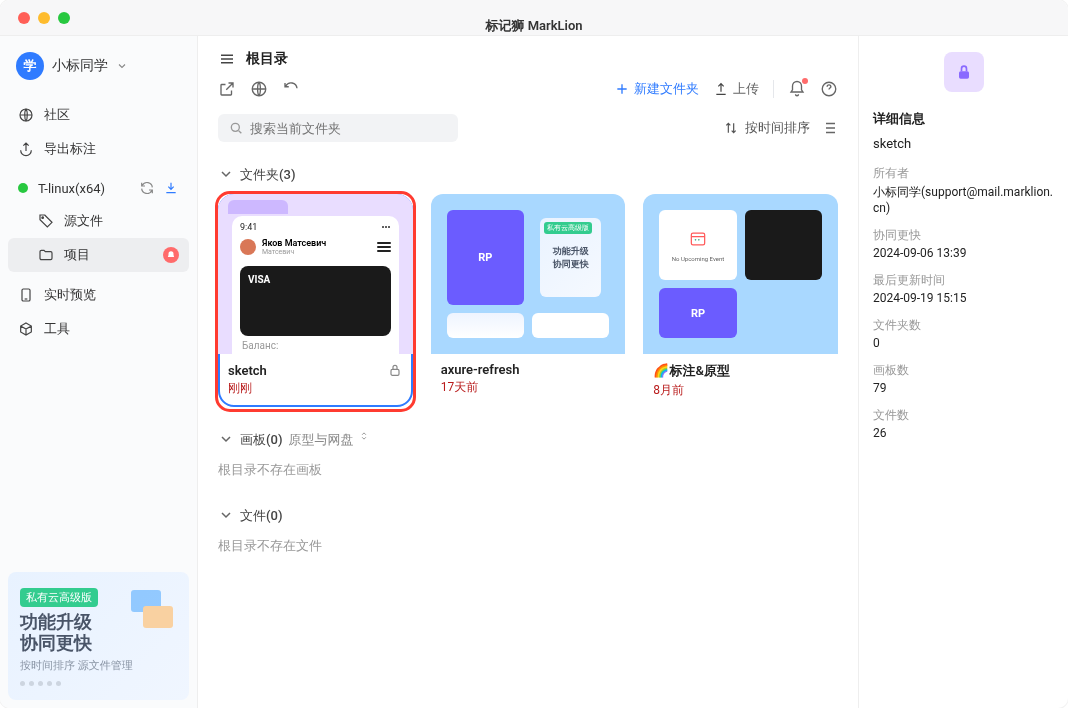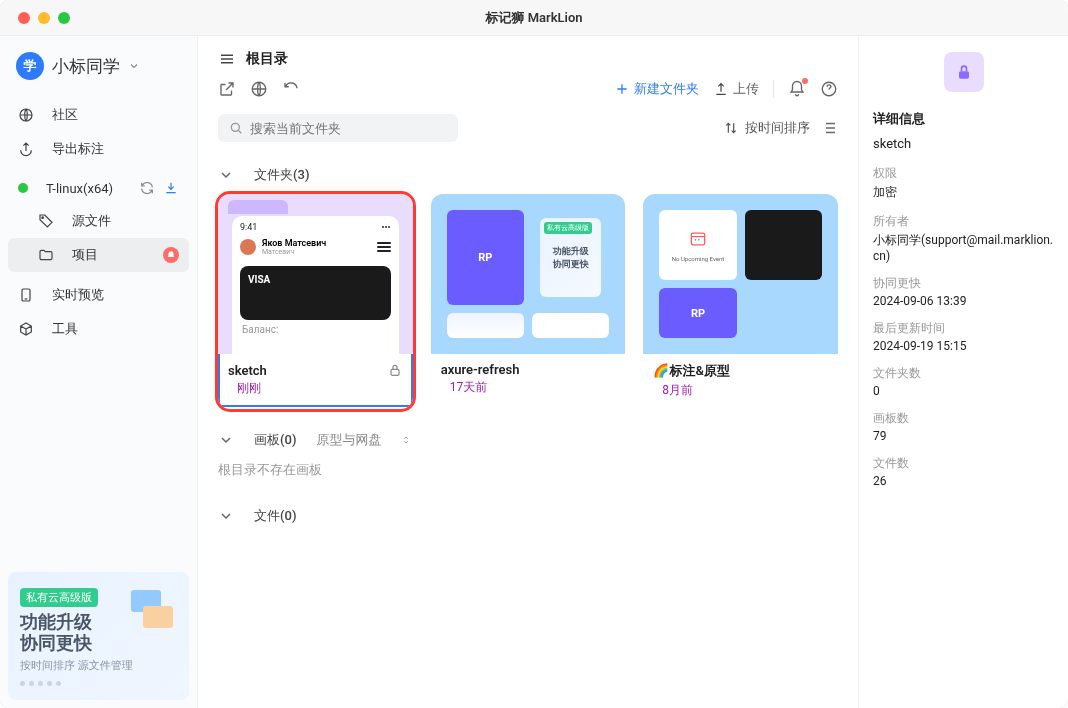--- a/index.html
+++ b/index.html
@@ -1,31 +1,31 @@
 <!DOCTYPE html>
 <html><head>
 <meta charset="utf-8">
 <style>
 *{margin:0;padding:0;box-sizing:border-box;font-family:-apple-system,BlinkMacSystemFont,"Segoe UI",Roboto,"Helvetica Neue",Arial,"PingFang SC","Microsoft YaHei",sans-serif}
 body{background:#fff;width:1068px;height:708px;overflow:hidden;border-radius:10px;box-shadow:0 0 0 1px rgba(0,0,0,.05)}
-.titlebar{height:36px;display:flex;align-items:center;position:relative;border-bottom:1px solid #eee;background:#f7f7f8}
+.titlebar{height:36px;display:flex;align-items:flex-end;position:relative;border-bottom:1px solid #eee;background:#f7f7f8}
 .traffic{display:flex;gap:8px;position:absolute;left:18px;top:12px}
 .dot{width:12px;height:12px;border-radius:50%}
 .dot.red{background:#ff5f57}
 .dot.yel{background:#febc2e}
 .dot.grn{background:#28c840}
 .title{margin:0 auto;font-size:13px;font-weight:600;color:#333}
 .app{display:flex;height:calc(100% - 36px)}
 .sidebar{width:198px;border-right:1px solid #eee;display:flex;flex-direction:column;background:#fafbfc}
 .user{display:flex;align-items:center;gap:8px;padding:16px 16px 12px}
 .avatar{width:28px;height:28px;border-radius:50%;background:#2f7bff;color:#fff;display:flex;align-items:center;justify-content:center;font-size:13px;font-weight:600}
-.user-name{font-size:17px;color:#333;font-weight:500}
+.user-name{font-size:14px;color:#333;font-weight:500}
 .chev{width:12px;height:12px}
 .nav{padding:0 8px;margin-top:6px}
-.nav-item{display:flex;align-items:center;gap:18px;padding:8px 10px;font-size:13px;color:#333;border-radius:6px;cursor:pointer}
+.nav-item{display:flex;align-items:center;gap:10px;padding:8px 10px;font-size:13px;color:#333;border-radius:6px;cursor:pointer}
 .nav-item.indent{padding-left:30px}
 .nav-item.active{background:#edeef0}
 .nav-item .pill{margin-left:auto;width:16px;height:16px;border-radius:50%;background:#ff6b6b;display:flex;align-items:center;justify-content:center}
 .nav-item .pill svg{width:10px;height:10px}
 .nav-sep{height:6px}
 .status-dot{width:10px;height:10px;border-radius:50%;background:#28c840}
 .row-icons{margin-left:auto;display:flex;gap:8px;color:#888}
 .promo{margin-top:auto;margin:8px;border-radius:8px;background:linear-gradient(135deg,#e8f2ff,#f0f6ff);padding:14px 12px;position:relative;overflow:hidden}
 .promo-badge{display:inline-block;background:#33cc8f;color:#fff;font-size:11px;padding:2px 6px;border-radius:4px;margin-bottom:4px}
 .promo-big{font-size:18px;font-weight:700;color:#4a5568;line-height:1.2}
@@ -41,42 +41,42 @@
 .tool-btn{display:flex;align-items:center;gap:4px;font-size:13px;cursor:pointer}
 .tool-btn.primary{color:#2f7bff;font-weight:500}
 .bell-wrap{position:relative}
 .bell-dot{position:absolute;top:-2px;right:-2px;width:6px;height:6px;border-radius:50%;background:#ff6b6b}
 .divider-v{width:1px;height:18px;background:#e5e7eb}
 .filterbar{display:flex;align-items:center;gap:10px;padding:8px 20px 10px}
 .search{flex:0 0 240px;display:flex;align-items:center;gap:6px;background:#f2f3f5;border-radius:6px;padding:6px 10px;color:#888;font-size:13px}
 .search input{border:none;background:transparent;outline:none;font-size:13px;flex:1;color:#333}
 .sort{margin-left:auto;display:flex;align-items:center;gap:6px;font-size:13px;color:#555}
 .content{flex:1;overflow:auto;padding:4px 20px 20px}
-.section-h{display:flex;align-items:center;gap:20px;font-size:13px;color:#444;font-weight:500;margin:10px 0}
+.section-h{display:flex;align-items:flex-start;gap:6px;font-size:13px;color:#444;font-weight:500;margin:10px 0}
 .section-h .sub{color:#888;font-weight:400}
 .grid{display:flex;gap:18px;margin-top:6px}
 .card{width:200px;border-radius:12px;overflow:hidden;cursor:pointer;position:relative;background:#fff}
 .card.selected{outline:3px solid #ff3b30;outline-offset:0}
-.card.selected .card-body{outline:2px solid #2f7bff;border-radius:4px;outline-offset:-2px}
+.card.selected .card-body{outline:2px solid #2f7bff;border-radius:16px;outline-offset:-2px}
 .card-body{border-radius:10px;overflow:hidden}
 .thumb{height:160px;background:#e9ddff;position:relative;overflow:hidden}
 .thumb.blue{background:#a9d8ff}
 .thumb .tab{position:absolute;left:10px;top:6px;width:60px;height:14px;border-radius:6px 6px 0 0;background:#cdb8ff}
 .screen{position:absolute;left:14px;right:14px;top:22px;bottom:0;background:#fff;border-radius:10px 10px 0 0;overflow:hidden}
 .statusbar{display:flex;justify-content:space-between;padding:6px 8px;font-size:9px;color:#222}
 .person{display:flex;align-items:center;gap:6px;padding:0 8px 6px}
 .person-av{width:16px;height:16px;border-radius:50%;background:#d97757}
 .person-name{font-size:9px;font-weight:600}
 .person-sub{font-size:7px;color:#999}
 .hamb{width:14px;margin-left:auto}
 .hamb span{display:block;height:2px;background:#222;margin:2px 0;border-radius:1px}
-.visa{margin:4px 8px;height:54px;background:#1a1a1a;border-radius:8px;color:#fff;padding:8px;font-size:10px;font-weight:700}
+.visa{margin:4px 8px;height:70px;background:#1a1a1a;border-radius:8px;color:#fff;padding:8px;font-size:10px;font-weight:700}
 .card-label{padding:8px 10px 2px;font-size:13px;font-weight:600;color:#222;display:flex;align-items:center}
 .card-label .lock{margin-left:auto}
-.card-meta{padding:0 19px 10px;font-size:12px;color:#a21caf}
+.card-meta{padding:0 10px 10px;font-size:12px;color:#b91c1c}
 .thumb-items{position:absolute;inset:16px;display:grid;grid-template-columns:1fr 1fr;gap:8px}
 .titem{background:#fff;border-radius:6px;display:flex;align-items:center;justify-content:center;position:relative;overflow:hidden}
 .titem.rp{background:#6b5cff}
 .titem.rp::after{content:"RP";color:#fff;font-size:11px;font-weight:700}
 .titem.promo{background:linear-gradient(135deg,#eaf3ff,#f5f9ff)}
 .titem.dark{background:#1a1a1a}
 .titem.cal{background:#fff}
 .titem-badge{position:absolute;top:4px;left:4px;background:#33cc8f;color:#fff;font-size:7px;padding:1px 3px;border-radius:3px}
 .empty{font-size:13px;color:#999;margin:12px 0 28px}
 .details{width:210px;border-left:1px solid #eee;padding:16px 14px;font-size:12px}
@@ -359,37 +359,34 @@
           </svg>
       </div>
       <div class="empty">根目录不存在画板</div>
 
       <div class="section-h">
         <svg class="ic" viewBox="0 0 16 16" fill="none" stroke="#666" stroke-width="1.5">
             <path d="M4 6l4 4 4-4"></path>
           </svg>
         <span>文件(0)</span>
       </div>
+      <div class="empty">根目录不存在文件</div>
     </div>
   </div>
 
   <div class="details">
     <div class="details-icon">
       <svg width="20" height="20" viewBox="0 0 24 24" fill="#8a6aff">
           <rect x="6" y="11" width="12" height="9" rx="2"></rect>
           <path d="M9 11V8a3 3 0 016 0v3" fill="none" stroke="#8a6aff" stroke-width="2"></path>
         </svg>
     </div>
     <h3>详细信息</h3>
     <div class="name">sketch</div>
     <div class="field">
-        <div class="label">权限</div>
-        <div class="value">加密</div>
-      </div>
-    <div class="field">
         <div class="label">所有者</div>
         <div class="value">小标同学(support@mail.marklion.cn)</div>
       </div>
     <div class="field">
         <div class="label">协同更快</div>
         <div class="value">2024-09-06 13:39</div>
       </div>
     <div class="field">
         <div class="label">最后更新时间</div>
         <div class="value">2024-09-19 15:15</div>

